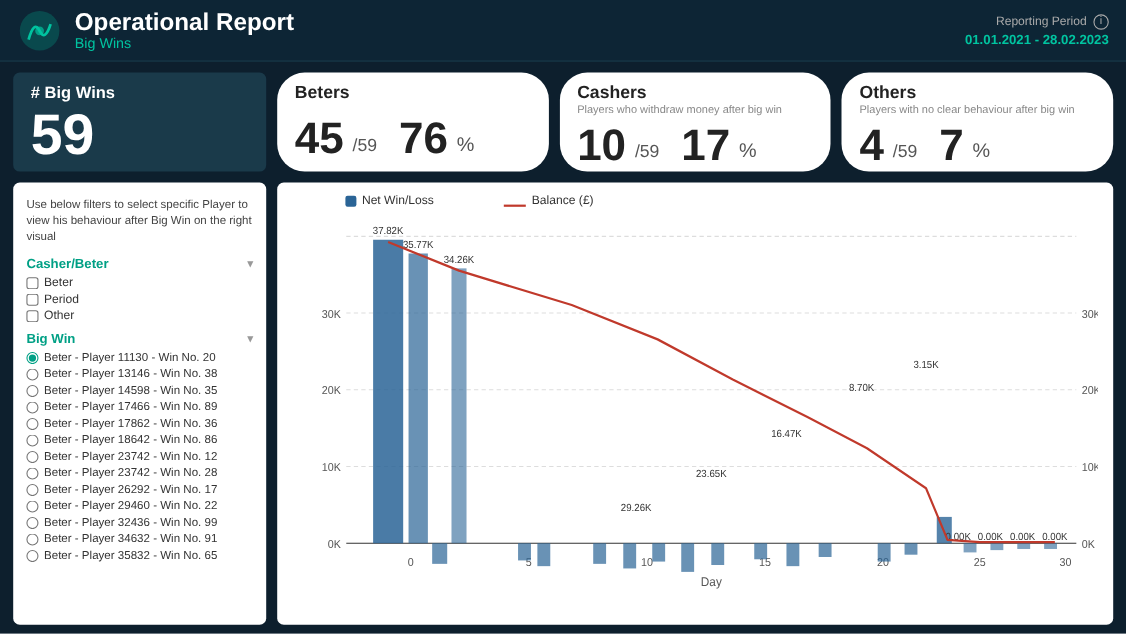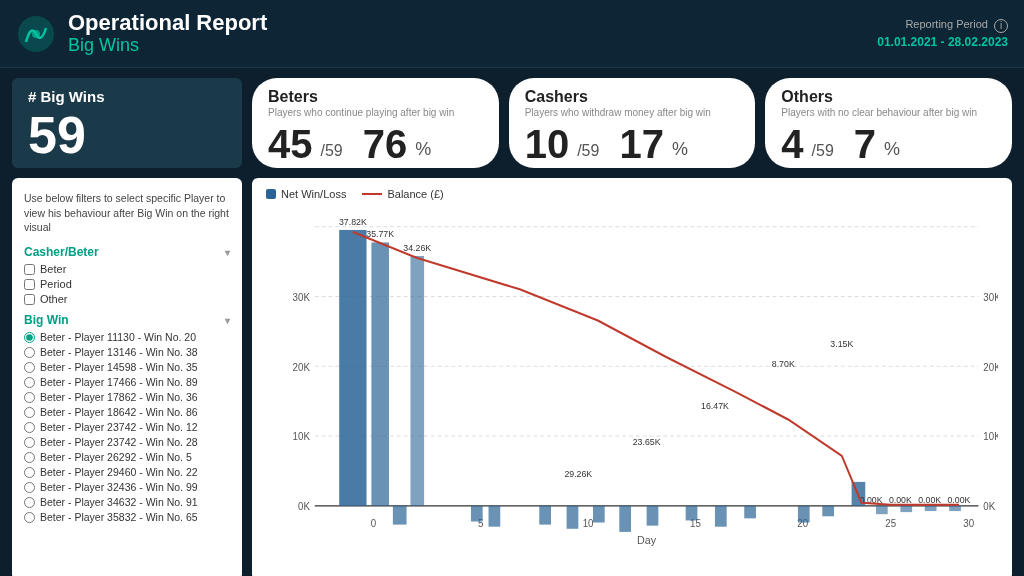--- a/index.html
+++ b/index.html
@@ -12,39 +12,39 @@
       overflow: hidden;
     }
     
     .header {
       background: #0d2535;
       display: flex;
       align-items: center;
       justify-content: space-between;
       padding: 8px 16px;
       border-bottom: 1px solid #1a3a4a;
-      height: 68px;
+      height: 56px;
     }
     .header-left {
       display: flex;
       align-items: center;
       gap: 12px;
     }
     .logo-icon {
       width: 40px;
       height: 40px;
     }
     .header-titles h1 {
       font-size: 22px;
       font-weight: 700;
       color: #fff;
       line-height: 1.1;
     }
     .header-titles h2 {
-      font-size: 18px;
+      font-size: 13px;
       font-weight: 400;
       color: #00c4a0;
     }
     .header-right {
       text-align: right;
       font-size: 11px;
       color: #aaa;
     }
     .header-right .period-label {
       font-size: 11px;
@@ -226,22 +226,23 @@
     }
     .chart-legend {
       display: flex;
       gap: 16px;
       margin-bottom: 6px;
       font-size: 11px;
       color: #333;
     }
     .legend-item {
       display: flex;
-      align-items: center;
+      align-items: flex-end;
       gap: 5px;
+      margin-left: 48px;
     }
     .legend-dot {
       width: 10px;
       height: 10px;
       border-radius: 2px;
     }
     .legend-line {
       width: 20px;
       height: 2px;
       background: #c0392b;
@@ -283,21 +284,20 @@
 <div class="kpi-row">
 
   <div class="kpi-card big-wins">
     <div class="kpi-label"># Big Wins</div>
     <div class="kpi-value-large">59</div>
   </div>
 
   <div class="kpi-card stats">
     <div>
       <div class="kpi-title">Beters</div>
-      <div class="kpi-subtitle">Players who continue playing after big win</div>
     </div>
     <div class="kpi-numbers">
       <span class="kpi-num-main">45</span>
       <span class="kpi-num-denom">/59</span>
       <span class="kpi-num-pct">76</span>
       <span class="kpi-num-pct-sym">%</span>
     </div>
   </div>
 
   <div class="kpi-card stats">
@@ -385,21 +385,21 @@
         <div class="radio-item">
           <input type="radio" name="big-win" style="">
           <span>Beter - Player 23742 - Win No. 12</span>
         </div>
         <div class="radio-item">
           <input type="radio" name="big-win" style="">
           <span>Beter - Player 23742 - Win No. 28</span>
         </div>
         <div class="radio-item">
           <input type="radio" name="big-win" style="">
-          <span>Beter - Player 26292 - Win No. 5</span>
+          <span>Beter - Player 26292 - Win No. 17</span>
         </div>
         <div class="radio-item">
           <input type="radio" name="big-win" style="">
           <span>Beter - Player 29460 - Win No. 22</span>
         </div>
         <div class="radio-item">
           <input type="radio" name="big-win" style="">
           <span>Beter - Player 32436 - Win No. 99</span>
         </div>
         <div class="radio-item">

